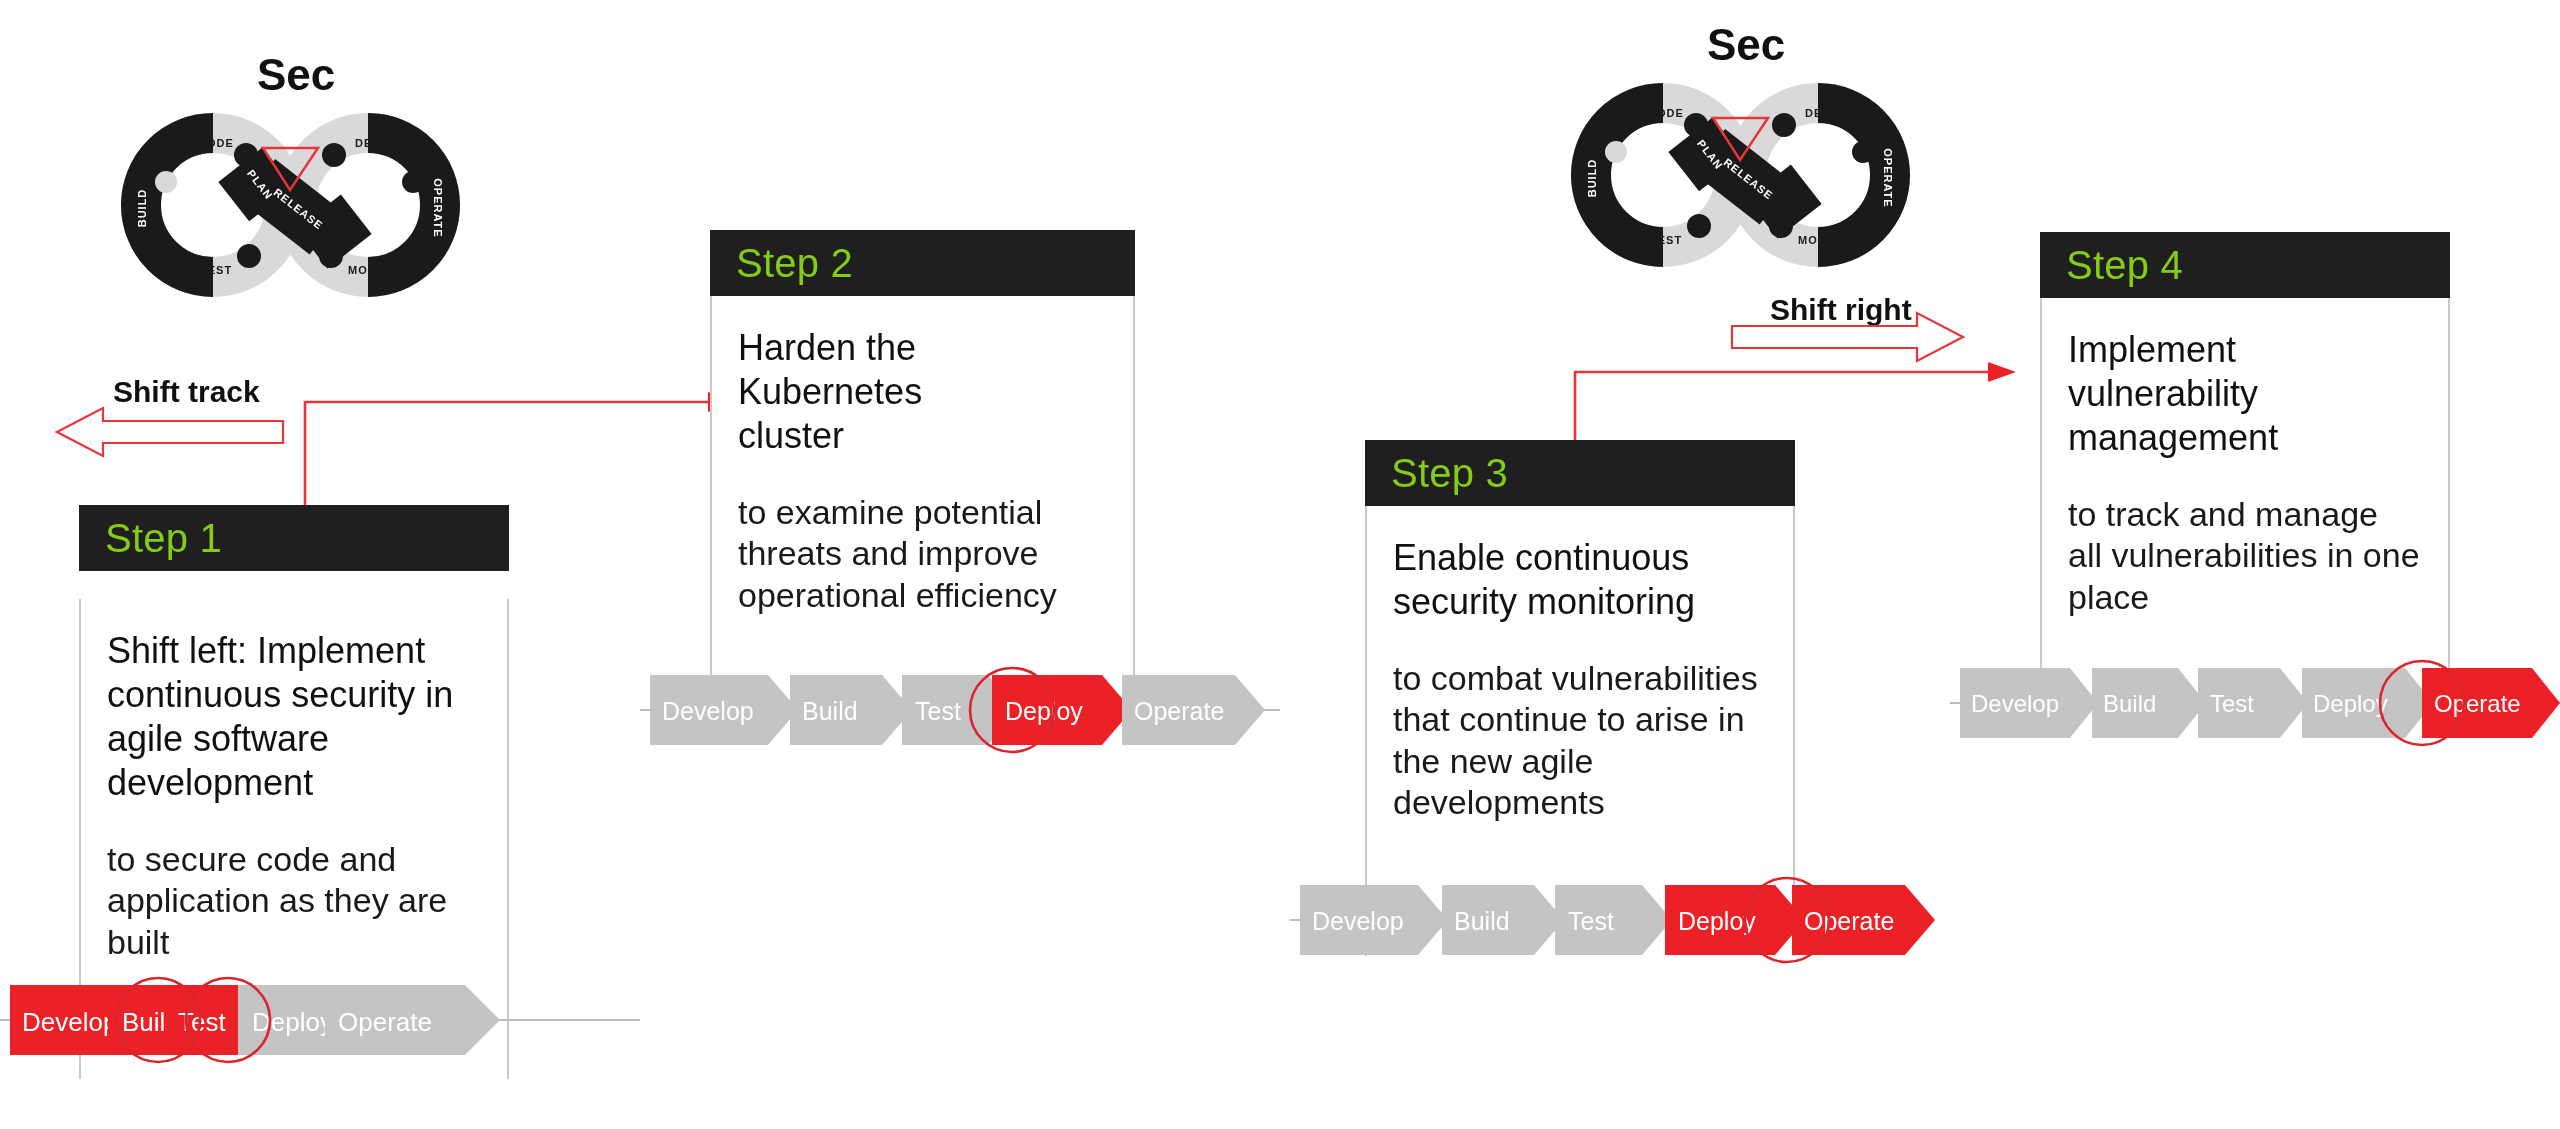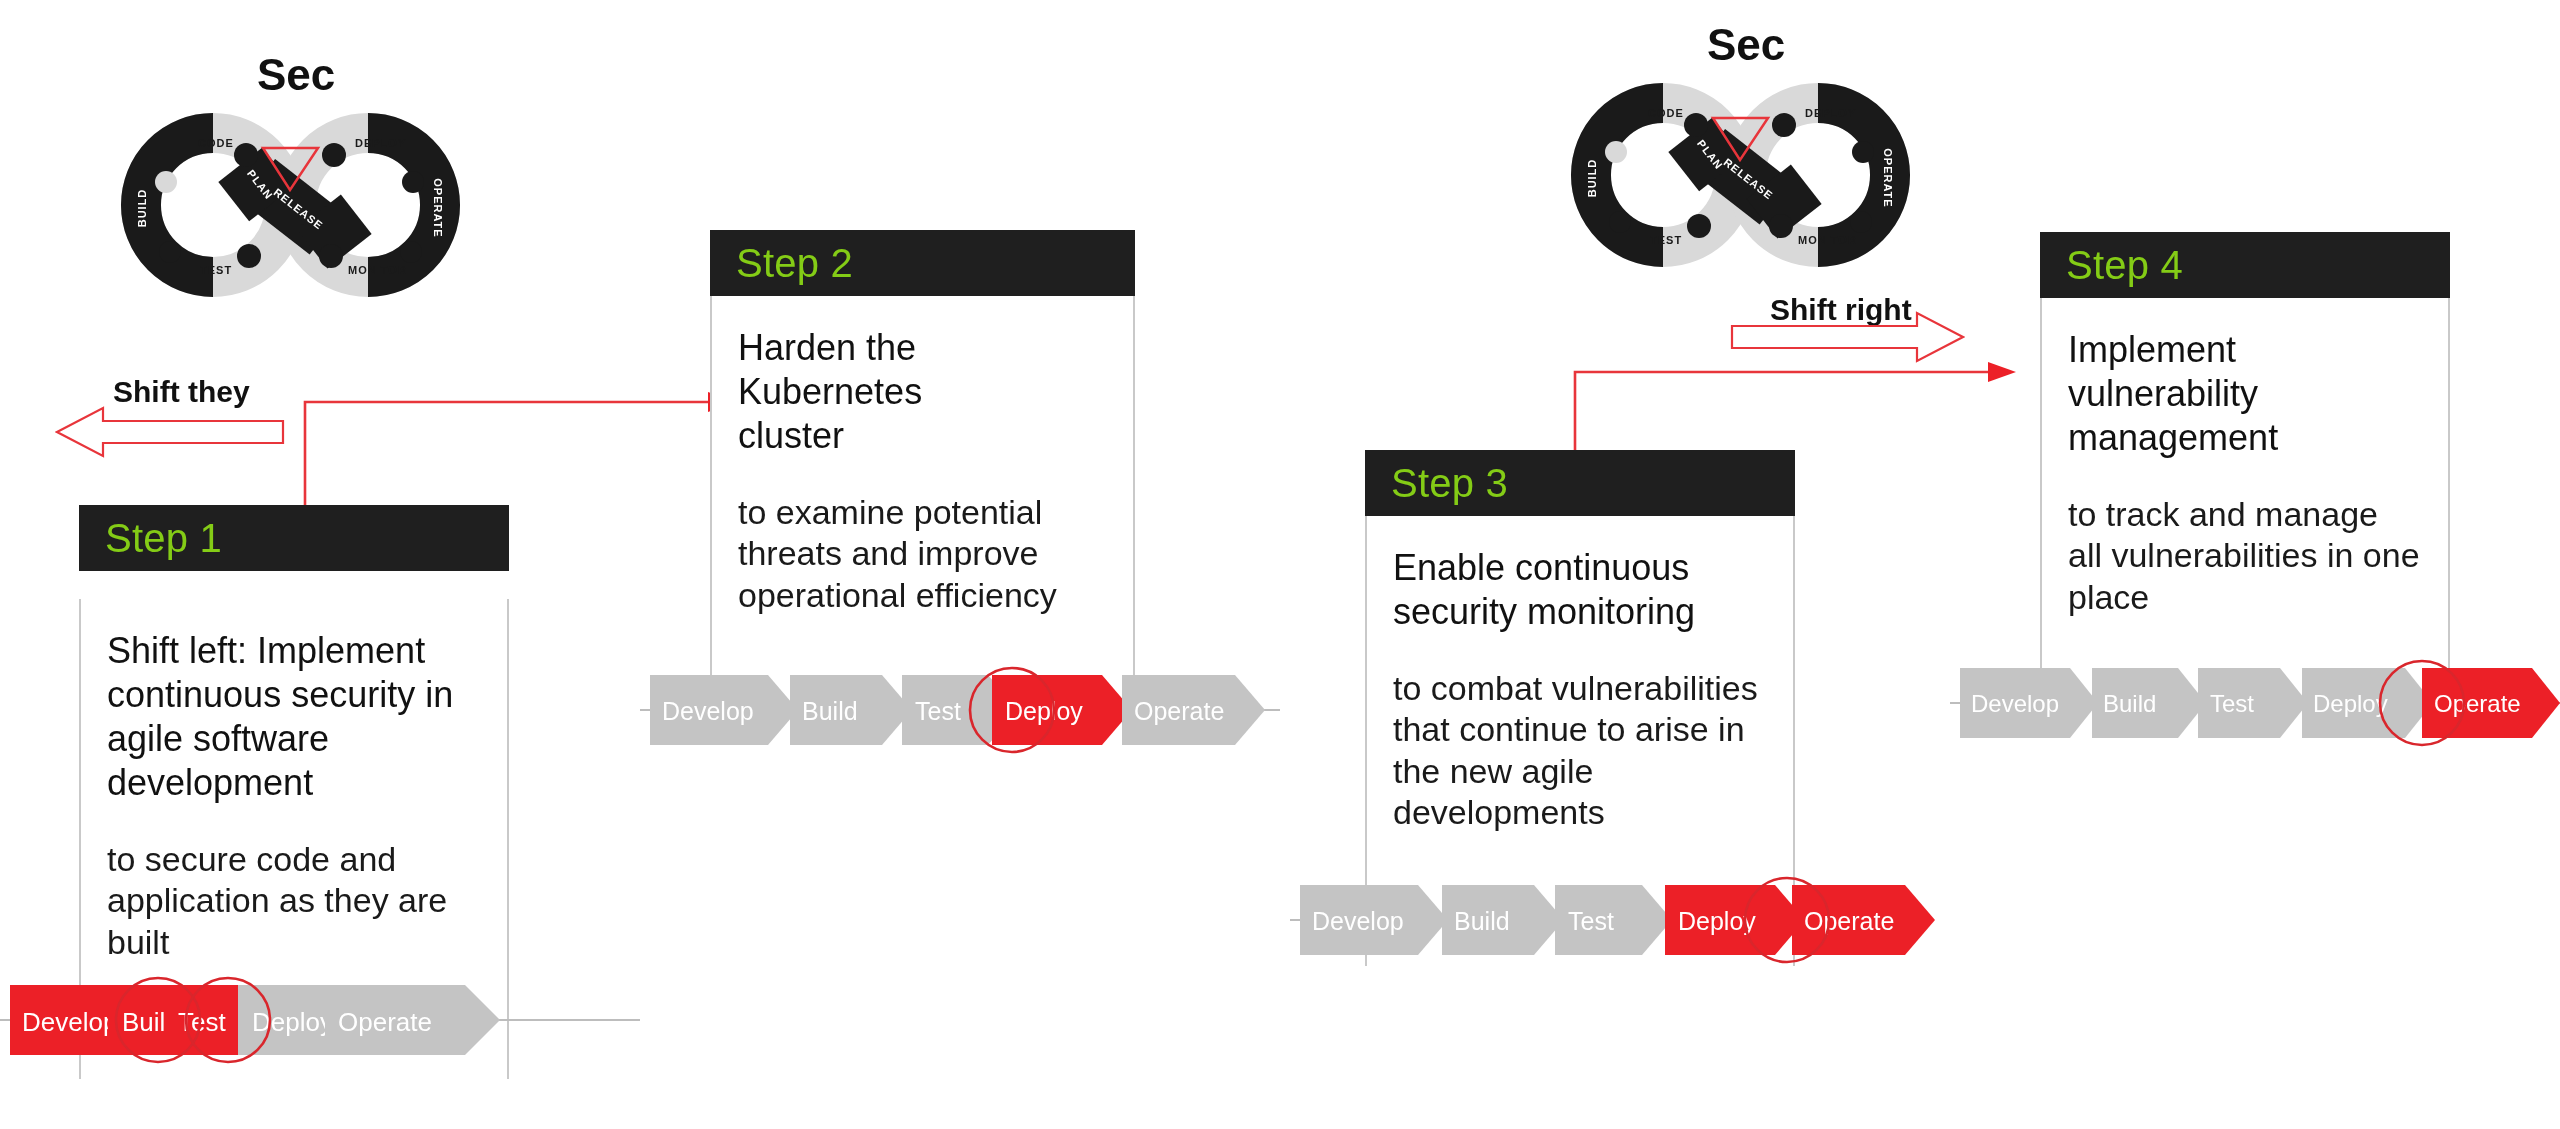--- a/index.html
+++ b/index.html
@@ -133,21 +133,21 @@
       <text x="248" y="214" fill="#1A1A1A" font-family="Liberation Sans, sans-serif" font-size="11" font-weight="700" letter-spacing="1">MONITOR</text>
       <text x="46" y="148" fill="#FFFFFF" font-family="Liberation Sans, sans-serif" font-size="11" font-weight="700" letter-spacing="1" transform="rotate(-90 46 148)" text-anchor="middle">BUILD</text>
       <text x="334" y="148" fill="#FFFFFF" font-family="Liberation Sans, sans-serif" font-size="11" font-weight="700" letter-spacing="1" transform="rotate(90 334 148)" text-anchor="middle">OPERATE</text>
       <text x="157" y="127" fill="#FFFFFF" font-family="Liberation Sans, sans-serif" font-size="11" font-weight="700" letter-spacing="1" transform="rotate(52 157 127)" text-anchor="middle">PLAN</text>
       <text x="196" y="152" fill="#FFFFFF" font-family="Liberation Sans, sans-serif" font-size="11" font-weight="700" letter-spacing="1" transform="rotate(38 196 152)" text-anchor="middle">RELEASE</text>
       <polygon points="163,88 218,88 190,130" fill="none" stroke="#E8353B" stroke-width="2.5"></polygon>
     </svg>
     <div style="position:absolute;left:157px;top:-10px;font-size:44px;font-weight:700;color:#111;">Sec</div>
   </div>
 
-  <div class="shift-label" style="left:113px;top:375px;">Shift they</div>
+  <div class="shift-label" style="left:113px;top:375px;">Shift track</div>
   <div class="shift-arrow" style="left:55px;top:405px;width:230px;height:55px;">
     <svg width="230" height="55" viewBox="0 0 230 55">
       <polygon points="2,27 48,3 48,16 228,16 228,38 48,38 48,51" fill="none" stroke="#E8353B" stroke-width="2.2" stroke-linejoin="miter"></polygon>
     </svg>
   </div>
 
   <div class="shift-label" style="left:1770px;top:293px;">Shift right</div>
   <div class="shift-arrow" style="left:1730px;top:308px;width:235px;height:58px;">
     <svg width="235" height="58" viewBox="0 0 235 58">
       <polygon points="233,29 187,5 187,18 2,18 2,40 187,40 187,53" fill="none" stroke="#E8353B" stroke-width="2.2" stroke-linejoin="miter"></polygon>
@@ -246,21 +246,21 @@
         <text x="365" y="65" fill="#FFFFFF" font-family="Liberation Sans, sans-serif" font-size="25">Deploy</text>
       </g>
       <g>
         <polygon points="482,20 595,20 625,55 595,90 482,90" fill="#C4C4C4"></polygon>
         <text x="494" y="65" fill="#FFFFFF" font-family="Liberation Sans, sans-serif" font-size="25">Operate</text>
       </g>
       <circle cx="372" cy="55" r="42" fill="none" stroke="#D9262C" stroke-width="2.6"></circle>
     </svg>
   </div>
 
-  <div class="card" style="left:1365px;top:450px;width:430px;">
+  <div class="card" style="left:1365px;top:440px;width:430px;">
     <div class="card-head">Step 3</div>
     <div class="card-body" style="height:450px;">
       <p class="card-title">Enable continuous
 security monitoring</p>
       <p class="card-sub">to combat vulnerabilities
 that continue to arise in
 the new agile
 developments</p>
     </div>
   </div>

